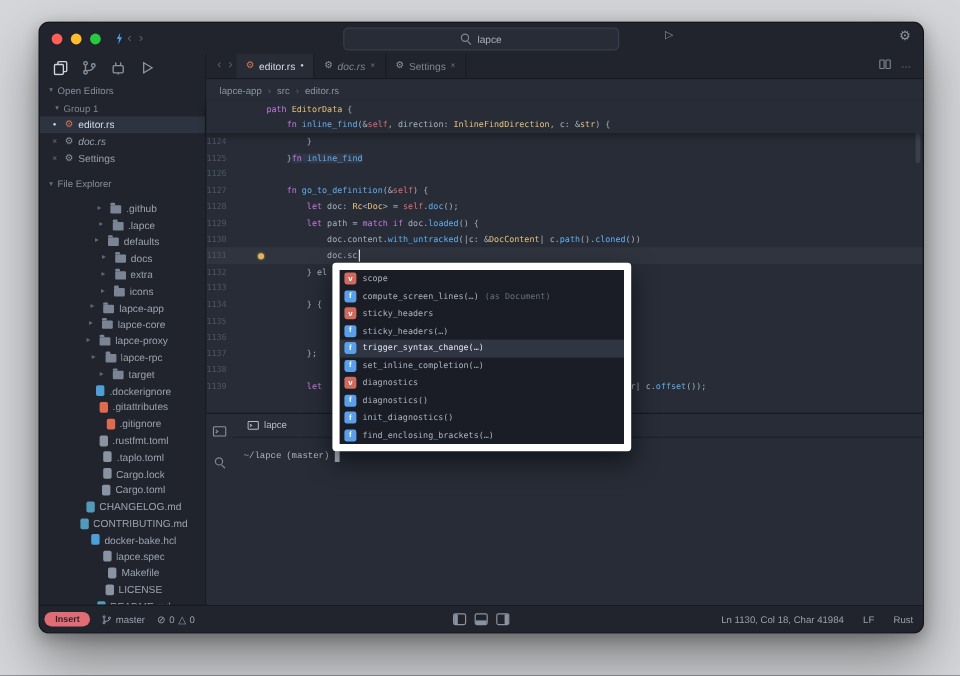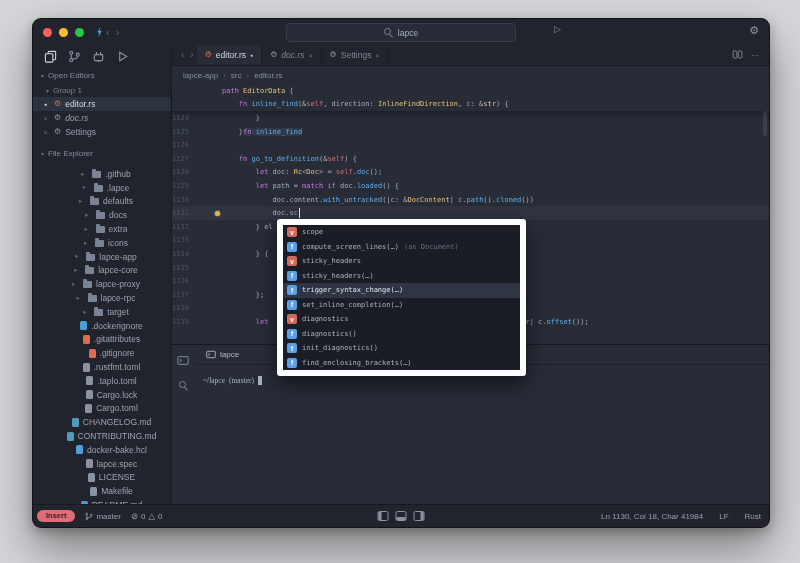--- a/index.html
+++ b/index.html
@@ -95,21 +95,21 @@
   .ci.sel{background:#2f3542;color:#e0e5ee;}
   .badge{width:10px;height:10px;flex:none;border-radius:2px;color:#fff;font-size:6.5px;font-weight:bold;
     display:flex;align-items:center;justify-content:center;font-family:"Liberation Sans",sans-serif;}
   .ci-detail{color:#667080;}
   
   .panel{height:159px;flex:none;border-top:1px solid #161a22;background:#272c37;display:flex;position:relative;z-index:1;}
   .panel-strip{width:22px;flex:none;display:flex;flex-direction:column;align-items:center;padding-top:7px;gap:11px;}
   .panel-main{flex:1;min-width:0;display:flex;flex-direction:column;}
   .panel-tabs{height:19px;flex:none;border-bottom:1px solid #1d212b;display:flex;align-items:center;padding-left:6px;}
   .panel-tab{display:flex;align-items:center;gap:4px;color:#b6bdc9;font-size:8px;padding:0 6px;}
-  .term-line{margin:11px 0 0 9px;font-family:Liberation Serif, serif;font-size:7.5px;color:#a9b1bf;display:flex;align-items:center;text-align:right;}
+  .term-line{margin:11px 0 0 9px;font-family:Liberation Mono, monospace;font-size:7.5px;color:#a9b1bf;display:flex;align-items:center;text-align:right;}
   .term-cursor{width:4px;height:9px;background:#a9b1bf;margin-left:4px;}
   
   .statusbar{height:22px;flex:none;background:#21242d;border-top:1px solid #161a22;display:flex;align-items:center;padding:0 8px 0 4px;position:relative;}
   .pill{background:#e06c75;color:#35222a;font-size:7.5px;font-weight:bold;padding:2px 9px;border-radius:8px;line-height:1;}
   .sb-item{display:flex;align-items:center;gap:3px;color:#98a0af;font-size:8px;margin-left:10px;}
   .sb-icon{font-size:8.5px;line-height:1;color:#98a0af;}
   .sb-center{position:absolute;left:50%;top:50%;transform:translate(-50%,-50%);display:flex;gap:7px;}
   .tgl{width:9px;height:8px;border:1px solid #8a93a2;border-radius:2px;position:relative;}
   .tgl-left::before{content:'';position:absolute;left:0;top:0;bottom:0;width:3px;background:#8a93a2;}
   .tgl-bottom::before{content:'';position:absolute;left:0;right:0;bottom:0;height:3px;background:#8a93a2;}
@@ -306,26 +306,26 @@
             <span class="tree-label">docker-bake.hcl</span>
           </div>
           <div class="tree-row">
             <span class="tw-chev"></span>
             <span class="icon-file" style="background: rgb(138, 147, 162);"></span>
             <span class="tree-label">lapce.spec</span>
           </div>
           <div class="tree-row">
             <span class="tw-chev"></span>
             <span class="icon-file" style="background: rgb(138, 147, 162);"></span>
+            <span class="tree-label">Makefile</span>
+          </div>
+          <div class="tree-row">
+            <span class="tw-chev"></span>
+            <span class="icon-file" style="background: rgb(138, 147, 162);"></span>
             <span class="tree-label">LICENSE</span>
-          </div>
-          <div class="tree-row">
-            <span class="tw-chev"></span>
-            <span class="icon-file" style="background: rgb(138, 147, 162);"></span>
-            <span class="tree-label">Makefile</span>
           </div>
           <div class="tree-row">
             <span class="tw-chev"></span>
             <span class="icon-file" style="background: rgb(81, 154, 186);"></span>
             <span class="tree-label">README.md</span>
           </div>
         </div>
     </div>
 
     <div class="editor-col">

